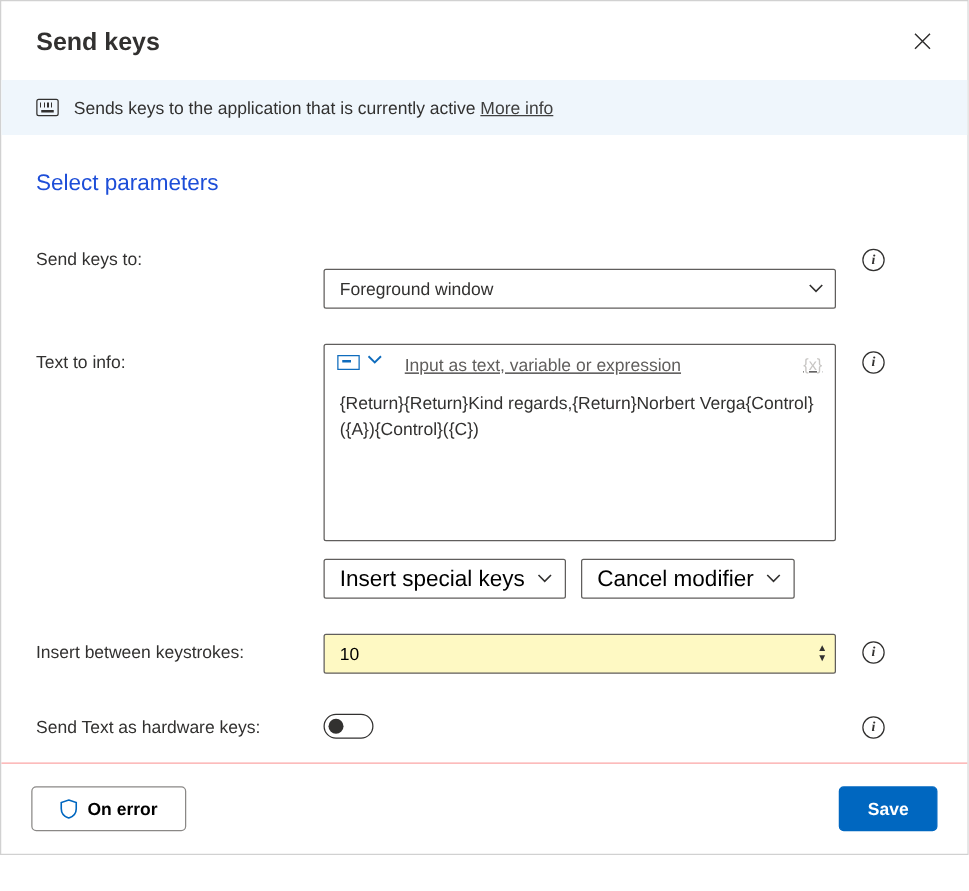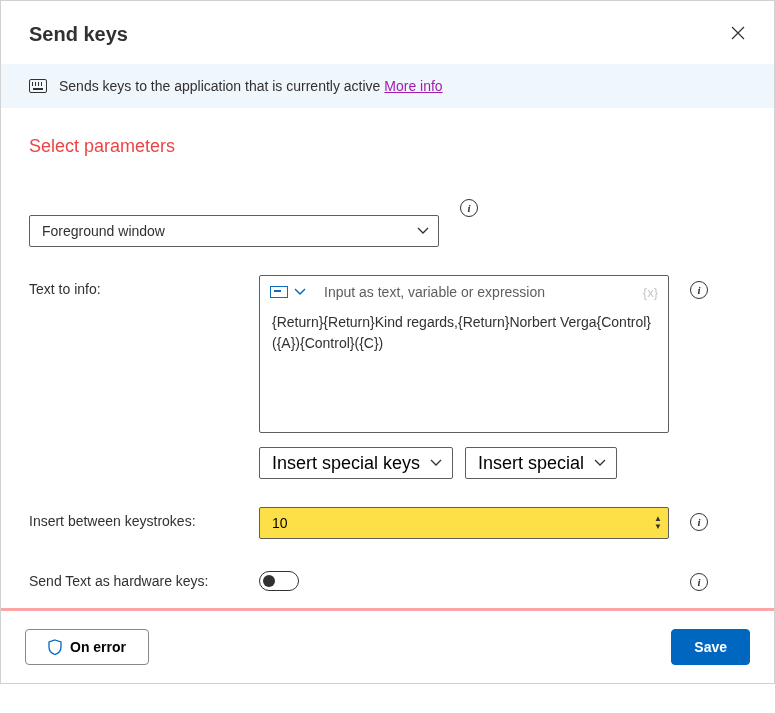--- a/index.html
+++ b/index.html
@@ -5,48 +5,48 @@
 * { box-sizing: border-box; margin: 0; padding: 0; }
 body { font-family: "Segoe UI", Arial, sans-serif; font-size: 14px; color: #323130; background: #fff; width: 775px; height: 713px; }
 .dialog { width: 775px; height: 684px; border: 1px solid #d1d1d1; border-radius: 0; display: flex; flex-direction: column; overflow: hidden; }
 .header { display: flex; align-items: center; justify-content: space-between; padding: 20px 24px 16px 28px; }
 .header h1 { font-size: 20px; font-weight: 600; }
 .close-btn { background: none; border: none; cursor: pointer; padding: 4px; color: #323130; }
 .infobar { background: #eff6fc; display: flex; align-items: center; gap: 12px; padding: 14px 28px; }
 .keyboard-icon { width: 18px; height: 14px; border: 1.5px solid #323130; border-radius: 2px; position: relative; flex-shrink: 0; }
 .keyboard-icon::after { content: ""; position: absolute; bottom: 2px; left: 3px; right: 3px; height: 2px; background: #323130; }
 .keyboard-icon::before { content: ""; position: absolute; top: 2px; left: 2px; right: 2px; height: 4px; background: repeating-linear-gradient(90deg, #323130 0 1px, transparent 1px 3px); }
-.infobar a { color: #a21caf; text-decoration: underline; cursor: pointer; }
+.infobar a { color: #404040; text-decoration: underline; cursor: pointer; }
 .content { flex: 1; padding: 28px 28px 0 28px; overflow-y: auto; }
-.section-title { font-size: 18px; font-weight: 400; color: #ef4444; margin-bottom: 36px; }
+.section-title { font-size: 18px; font-weight: 400; color: #1d4ed8; margin-bottom: 36px; }
 .row { display: flex; align-items: flex-start; margin-bottom: 28px; }
 .row-label { width: 230px; flex-shrink: 0; padding-top: 6px; }
 .row-control { flex: 1; max-width: 410px; }
 .row-help { width: 60px; display: flex; justify-content: center; padding-top: 6px; }
 .info-circle { width: 18px; height: 18px; border: 1.5px solid #323130; border-radius: 50%; display: inline-flex; align-items: center; justify-content: center; font-size: 11px; font-style: italic; font-family: serif; font-weight: bold; cursor: pointer; }
 .select-box { position: relative; margin-top: 22px; }
 .select-box-inner { border: 1px solid #605e5c; border-radius: 2px; height: 32px; display: flex; align-items: center; padding: 0 32px 0 12px; cursor: pointer; background: #fff; }
 .chevron { position: absolute; right: 10px; top: 50%; transform: translateY(-50%); }
 .text-editor { border: 1px solid #605e5c; border-radius: 2px; background: #fff; min-height: 158px; display: flex; flex-direction: column; }
-.editor-toolbar { display: flex; align-items: center; padding: 8px 10px 4px 10px; gap: 6px; }
+.editor-toolbar { display: flex; align-items: flex-start; padding: 8px 10px 4px 10px; gap: 6px; text-decoration: underline; }
 .text-mode-icon { width: 18px; height: 12px; border: 1.5px solid #0f6cbd; position: relative; flex-shrink: 0; }
 .text-mode-icon::after { content: ""; position: absolute; left: 3px; top: 3px; width: 7px; height: 1.5px; background: #0f6cbd; }
 .editor-hint { color: #605e5c; margin-left: 12px; flex: 1; }
 .variable-mark { color: #c8c6c4; font-size: 13px; }
 .editor-body { padding: 8px 12px 12px 12px; line-height: 1.5; }
 .btn-row { display: flex; gap: 12px; margin-top: 14px; }
 .dropdown-btn { border: 1px solid #605e5c; border-radius: 2px; background: #fff; height: 32px; padding: 0 32px 0 12px; position: relative; cursor: pointer; font-size: 18px; font-family: inherit; text-align: left; }
 .dropdown-btn .chevron { right: 10px; }
-.number-input { border: 1px solid #605e5c; border-radius: 2px; height: 32px; display: flex; align-items: center; background: #fde047; position: relative; }
+.number-input { border: 1px solid #605e5c; border-radius: 2px; height: 32px; display: flex; align-items: center; background: #fef9c3; position: relative; }
 .number-input input { border: none; outline: none; flex: 1; padding: 0 28px 0 12px; font-size: 14px; font-family: inherit; background: transparent; }
 .spinner-arrows { position: absolute; right: 6px; top: 0; bottom: 0; display: flex; flex-direction: column; justify-content: center; }
 .spinner-arrows span { font-size: 8px; line-height: 8px; cursor: pointer; color: #323130; }
 .toggle { width: 40px; height: 20px; border: 1px solid #323130; border-radius: 10px; position: relative; cursor: pointer; background: #fff; }
 .toggle-knob { position: absolute; left: 3px; top: 3px; width: 12px; height: 12px; border-radius: 50%; background: #323130; }
-.footer { border-top: 3px solid #fca5a5; padding: 18px 24px; display: flex; align-items: flex-start; justify-content: space-between; }
+.footer { border-top: 1px solid #fca5a5; padding: 18px 24px; display: flex; align-items: flex-start; justify-content: space-between; }
 .footer-right { display: flex; gap: 2px; }
 .btn { height: 36px; padding: 0 22px; border-radius: 4px; font-size: 14px; font-family: inherit; cursor: pointer; border: 1px solid #8a8886; background: #fff; font-weight: 600; display: inline-flex; align-items: center; gap: 8px; }
 .btn-primary { background: #0067c0; border-color: #0067c0; color: #fff; }
 .shield { width: 14px; height: 16px; }
 </style>
 </head>
 <body>
 
 <div class="dialog">
 
@@ -63,20 +63,21 @@
     <span class="keyboard-icon"></span>
     <span>
       <span>Sends keys to the application that is currently active </span><a>More info</a>
     </span>
   </div>
 
   <div class="content">
     <div class="section-title">Select parameters</div>
 
     <div class="row">
+      <div class="row-label">Send keys to:</div>
       <div class="row-control">
         <div class="select-box">
           <div class="select-box-inner">
             <span>Foreground window</span>
             <svg class="chevron" width="12" height="8" viewBox="0 0 12 8">
                 <path d="M1 1 L6 6 L11 1" stroke="#323130" stroke-width="1.3" fill="none"></path>
               </svg>
           </div>
         </div>
       </div>
@@ -100,21 +101,21 @@
           <div class="editor-body">{Return}{Return}Kind regards,{Return}Norbert Verga{Control}({A}){Control}({C})</div>
         </div>
         <div class="btn-row">
           <button class="dropdown-btn">
             <span>Insert special keys</span>
             <svg class="chevron" width="12" height="8" viewBox="0 0 12 8">
                 <path d="M1 1 L6 6 L11 1" stroke="#323130" stroke-width="1.3" fill="none"></path>
               </svg>
           </button>
           <button class="dropdown-btn">
-            <span>Insert special</span>
+            <span>Cancel modifier</span>
             <svg class="chevron" width="12" height="8" viewBox="0 0 12 8">
                 <path d="M1 1 L6 6 L11 1" stroke="#323130" stroke-width="1.3" fill="none"></path>
               </svg>
           </button>
         </div>
       </div>
       <div class="row-help">
           <span class="info-circle">i</span>
         </div>
     </div>

